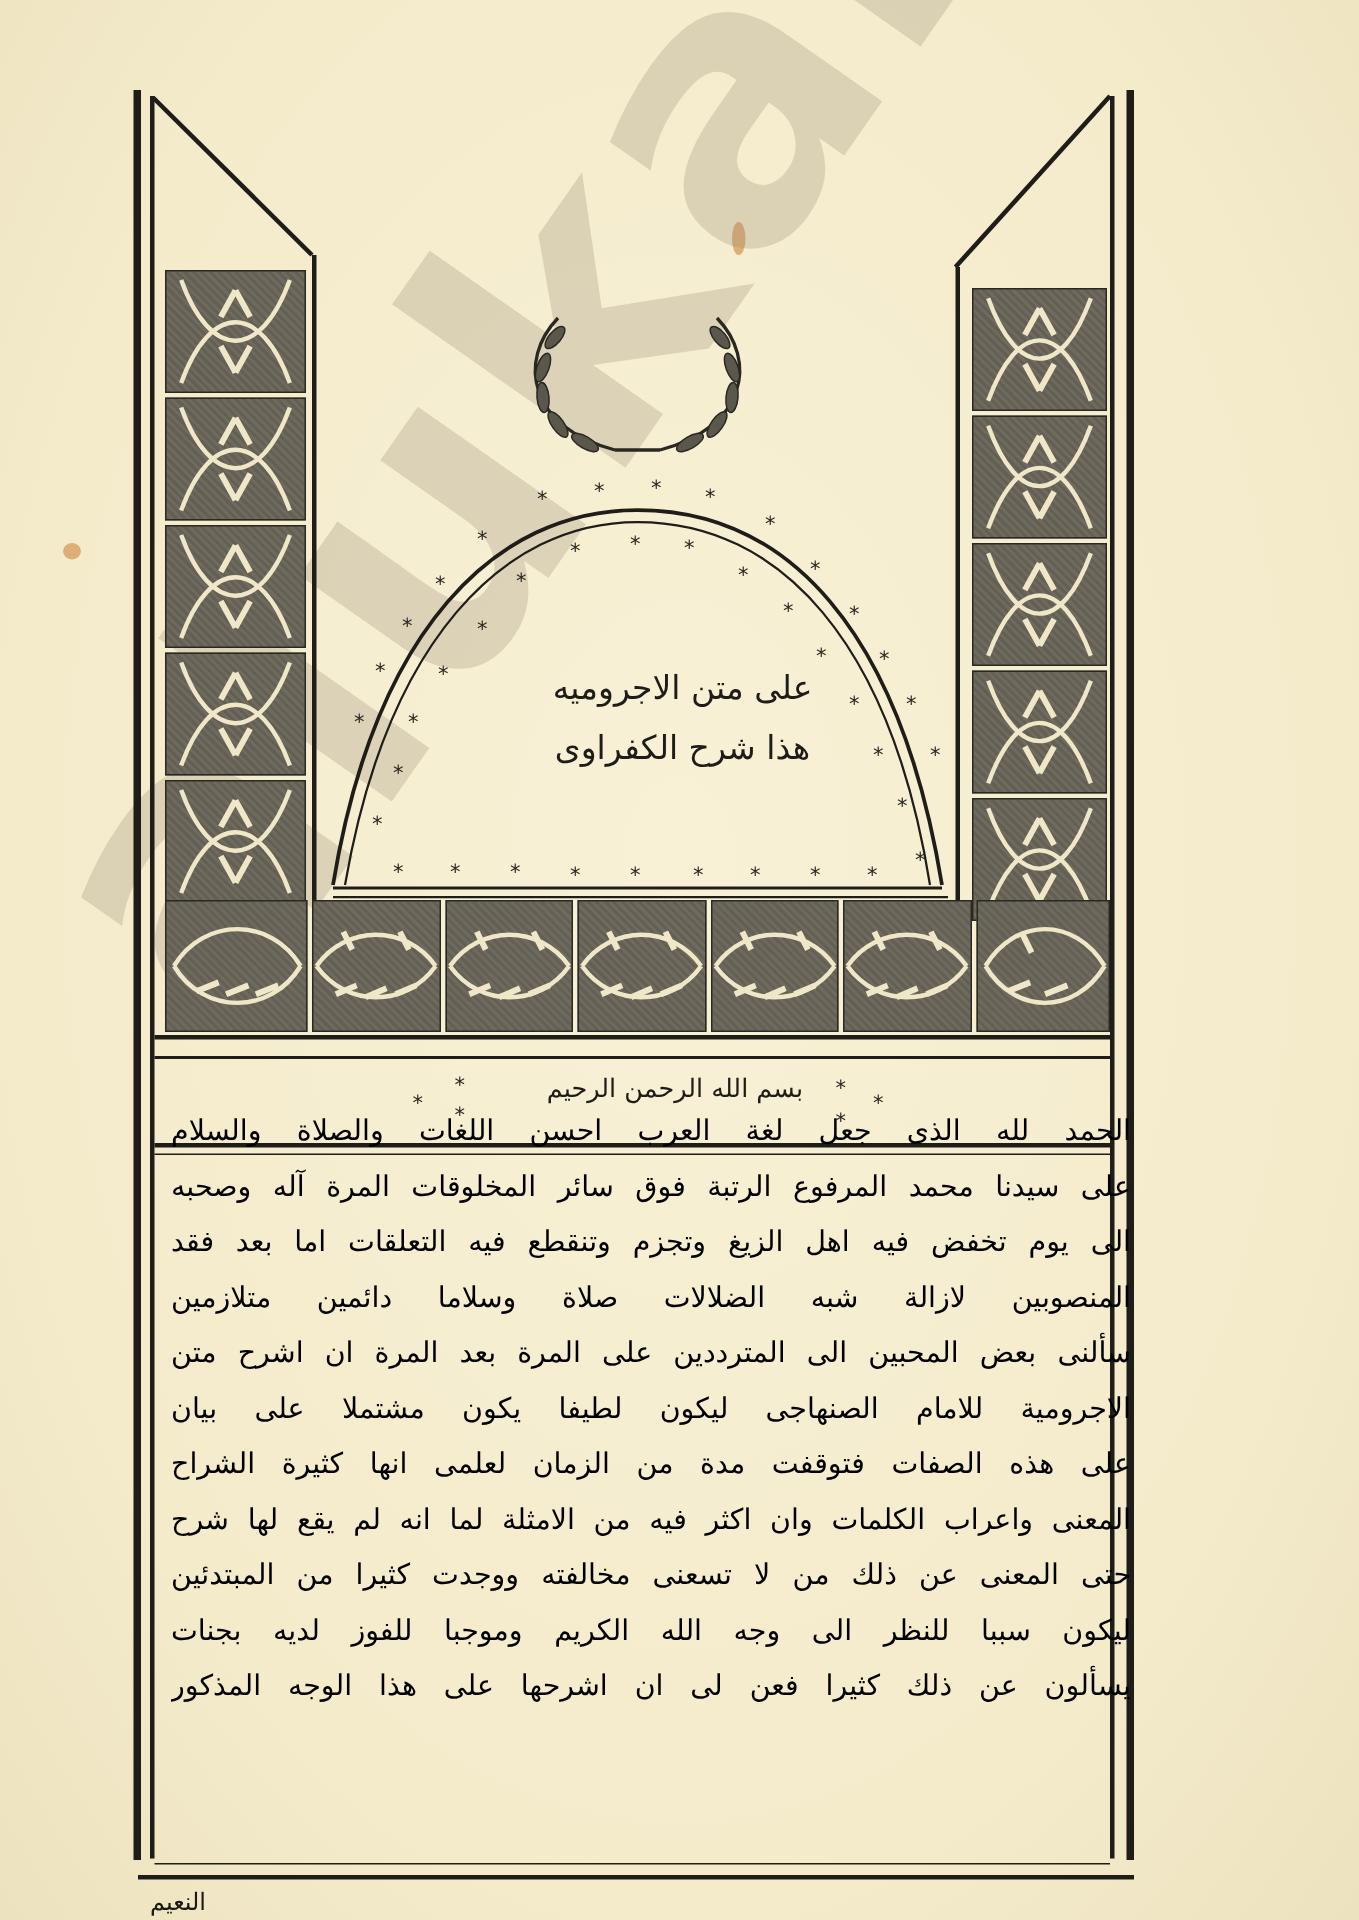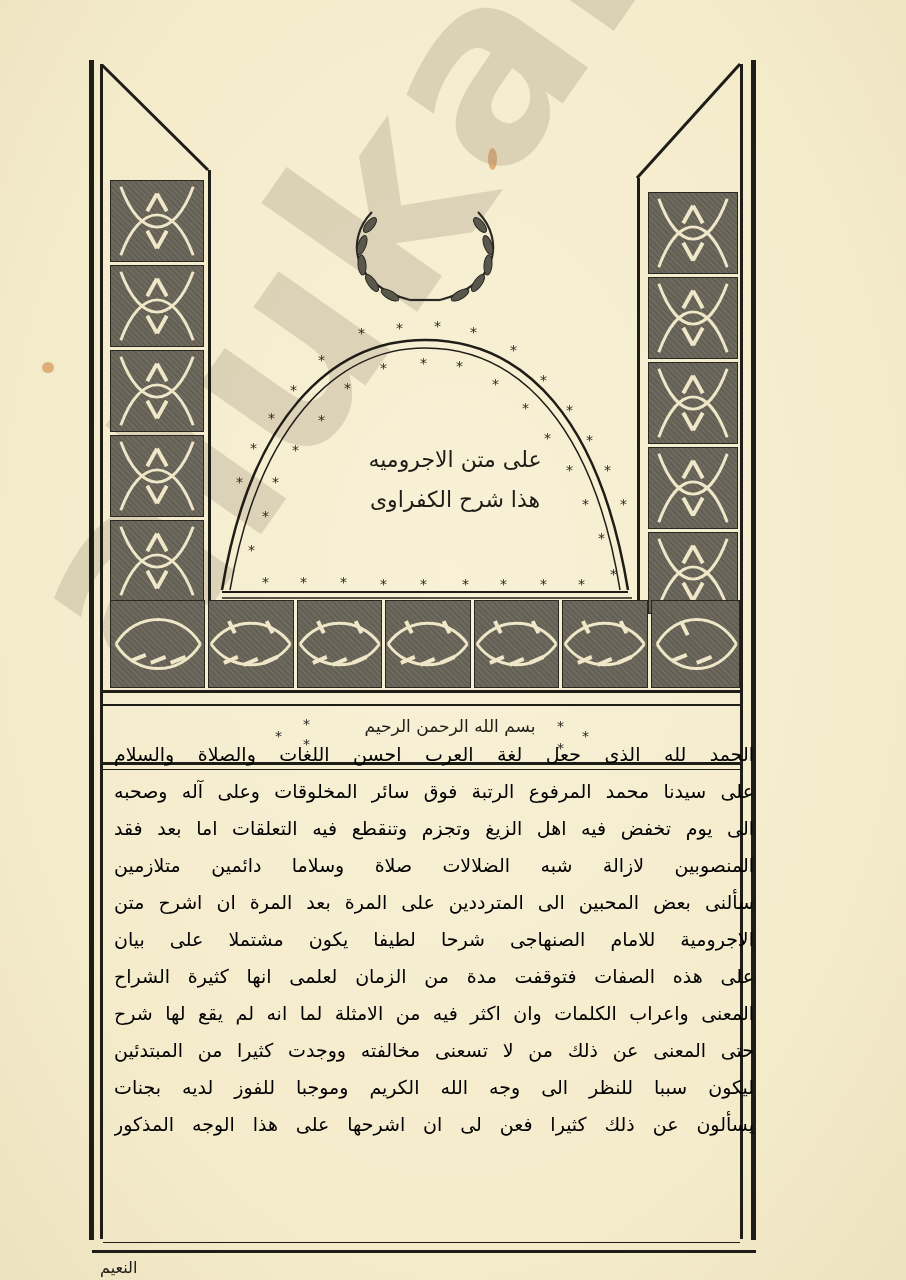--- a/index.html
+++ b/index.html
@@ -283,25 +283,25 @@
 <span class="star" style="left:275px;top:728px;">*</span>
 <span class="star" style="left:303px;top:716px;">*</span>
 <span class="star" style="left:303px;top:736px;">*</span>
 <span class="star" style="left:557px;top:718px;">*</span>
 <span class="star" style="left:557px;top:740px;">*</span>
 <span class="star" style="left:582px;top:728px;">*</span>
 <div class="basmala">بسم الله الرحمن الرحيم</div>
 
 <div class="body-text">
   <span class="ln">الحمد لله الذى جعل لغة العرب احسن اللغات والصلاة والسلام</span>
-  <span class="ln">على سيدنا محمد المرفوع الرتبة فوق سائر المخلوقات وعلى آله وصحبه</span>
+  <span class="ln">على سيدنا محمد المرفوع الرتبة فوق سائر المخلوقات المرة آله وصحبه</span>
   <span class="ln">الى يوم تخفض فيه اهل الزيغ وتجزم وتنقطع فيه التعلقات اما بعد فقد</span>
   <span class="ln">المنصوبين لازالة شبه الضلالات صلاة وسلاما دائمين متلازمين</span>
   <span class="ln">سألنى بعض المحبين الى المترددين على المرة بعد المرة ان اشرح متن</span>
-  <span class="ln">الاجرومية للامام الصنهاجى شرحا لطيفا يكون مشتملا على بيان</span>
+  <span class="ln">الاجرومية للامام الصنهاجى ليكون لطيفا يكون مشتملا على بيان</span>
   <span class="ln">على هذه الصفات فتوقفت مدة من الزمان لعلمى انها كثيرة الشراح</span>
   <span class="ln">المعنى واعراب الكلمات وان اكثر فيه من الامثلة لما انه لم يقع لها شرح</span>
   <span class="ln">حتى المعنى عن ذلك من لا تسعنى مخالفته ووجدت كثيرا من المبتدئين</span>
   <span class="ln">ليكون سببا للنظر الى وجه الله الكريم وموجبا للفوز لديه بجنات</span>
   <span class="ln">يسألون عن ذلك كثيرا فعن لى ان اشرحها على هذا الوجه المذكور</span>
 </div>
 
 <div class="catchword">النعيم</div>
 
 </body></html>

